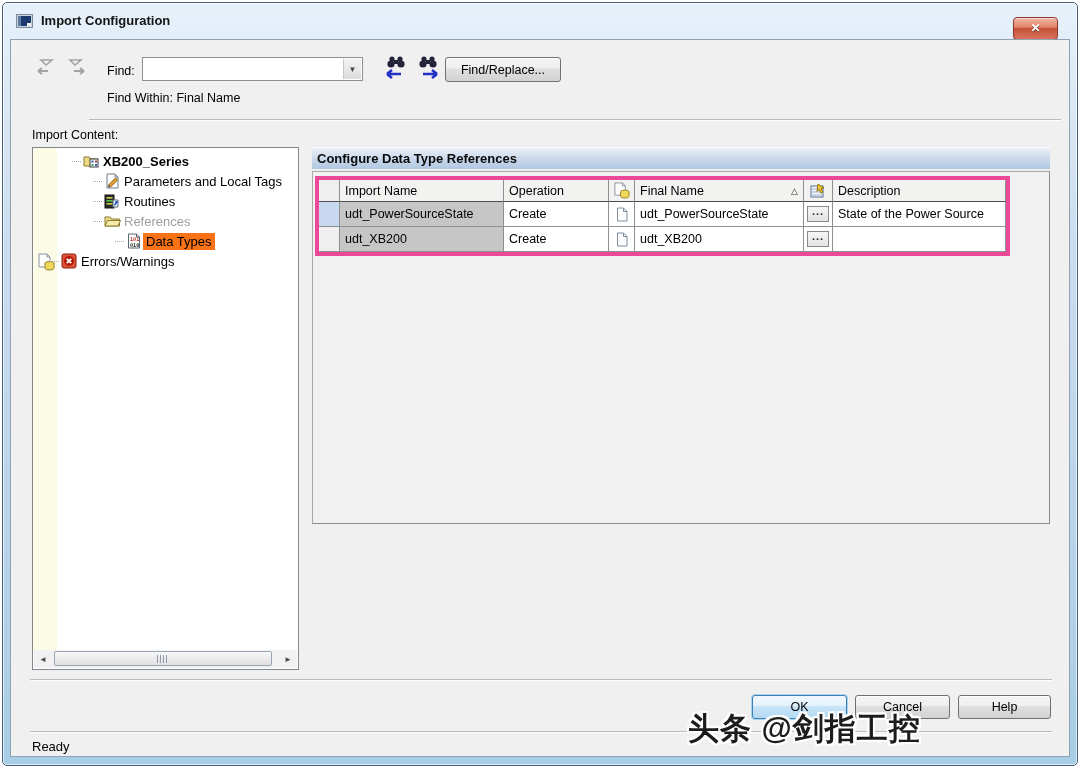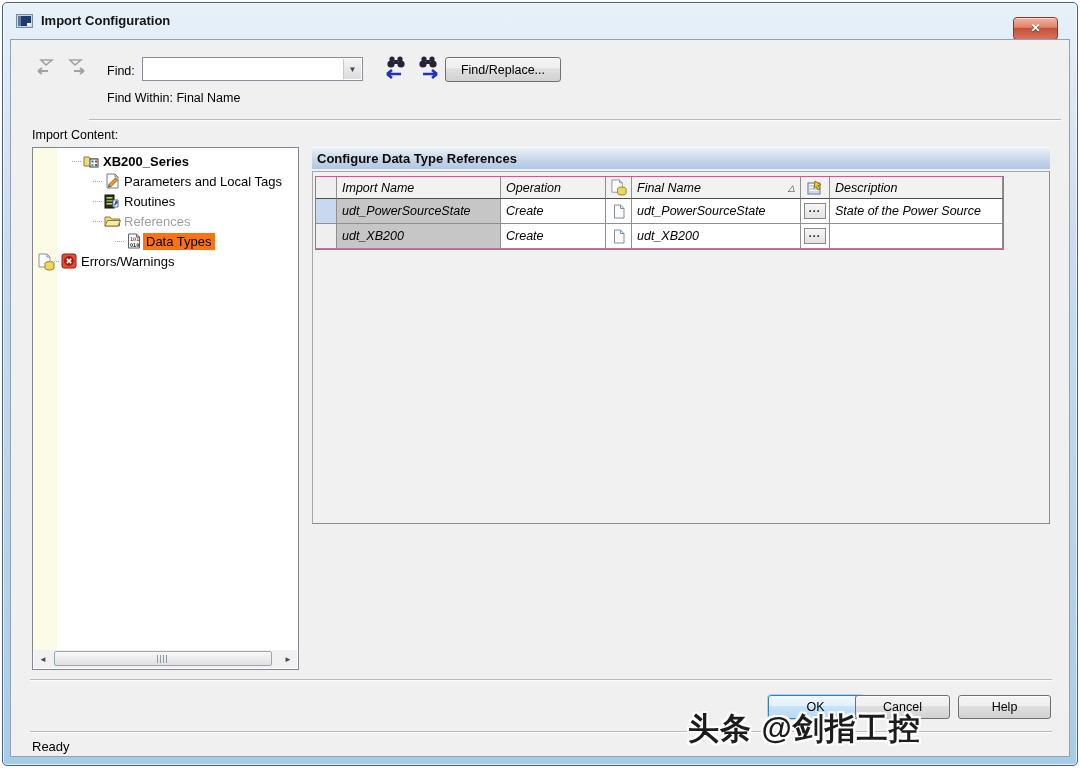--- a/index.html
+++ b/index.html
@@ -65,37 +65,37 @@
 
   
   .panel-header { position:absolute; left:301px; top:107px; width:738px; height:22px;
     background:linear-gradient(180deg,#EAF0F7 0%,#C8D7EA 55%,#B0C7E2 100%);
     border-top:1px solid #F6FAFD; }
   .panel-header span { font-size:13px; font-weight:bold; color:#0A0A0A; margin-left:5px; line-height:21px; display:inline-block; }
   .grid-box { position:absolute; left:301px; top:131px; width:738px; height:353px;
     background:#F1F1F1; border:1px solid #A8A8A8; border-bottom-color:#8C8C8C; border-right-color:#8C8C8C; }
   .table { position:absolute; left:2px; top:4px; display:grid;
     grid-template-columns:21px 164px 105px 26px 169px 29px 173px;
-    border:1px solid #ec4899; background:#c2410c;font-style:italic; }
+    border:4px solid #ec4899; background:#c2410c; }
   .cell { border-right:1px solid #8F8F8F; border-bottom:1px solid #8F8F8F; height:25px;
     display:flex; align-items:center; padding:0 5px; font-size:12.5px; color:#000; background:#fff; overflow:hidden; }
   .cell.hdr { height:22px; background:#F2F2F1; border-bottom:1px solid #4E4E4E; }
   .cell.icon-cell { padding:0; justify-content:center; }
   .cell.selector { background:#EFEFEF; padding:0; }
   .cell.selector.current { background:#C9D8F1; }
   .cell.name-cell { background:#C6C6C6; }
   .sort-glyph { margin-left:auto; font-size:9px; color:#333; }
   .dots-btn { width:22px; height:16px; border:1px solid #8A8A8A; background:linear-gradient(#F6F6F6,#E2E2E2);
     font-size:11px; font-weight:bold; line-height:9px; text-align:center; letter-spacing:1px; color:#222; }
 
   
   .footer-btn { position:absolute; top:655px; width:95px; height:24px; }
   .footer-btn.default { border:1px solid #3C7FB1;
     background:linear-gradient(180deg,#F1F8FD 0%,#E2F1FB 45%,#C9E4F7 46%,#B5DAF3 100%);
-    box-shadow:0 0 0 1px #A9D4EF;margin-left:16px; }
+    box-shadow:0 0 0 1px #A9D4EF; }
   .status-text { position:absolute; left:21px; top:699px; font-size:13px; color:#000; }
 
   .watermark { position:absolute; left:688px; top:708px; font-size:31px; font-weight:bold; color:#1C1C1C;
     letter-spacing:1px; white-space:nowrap; z-index:50;
     text-shadow:-2px -2px 0 #fff,2px -2px 0 #fff,-2px 2px 0 #fff,2px 2px 0 #fff,0 -2px 0 #fff,0 2px 0 #fff,-2px 0 0 #fff,2px 0 0 #fff; }
 </style>
 </head>
 <body>
 
 <div class="window">

